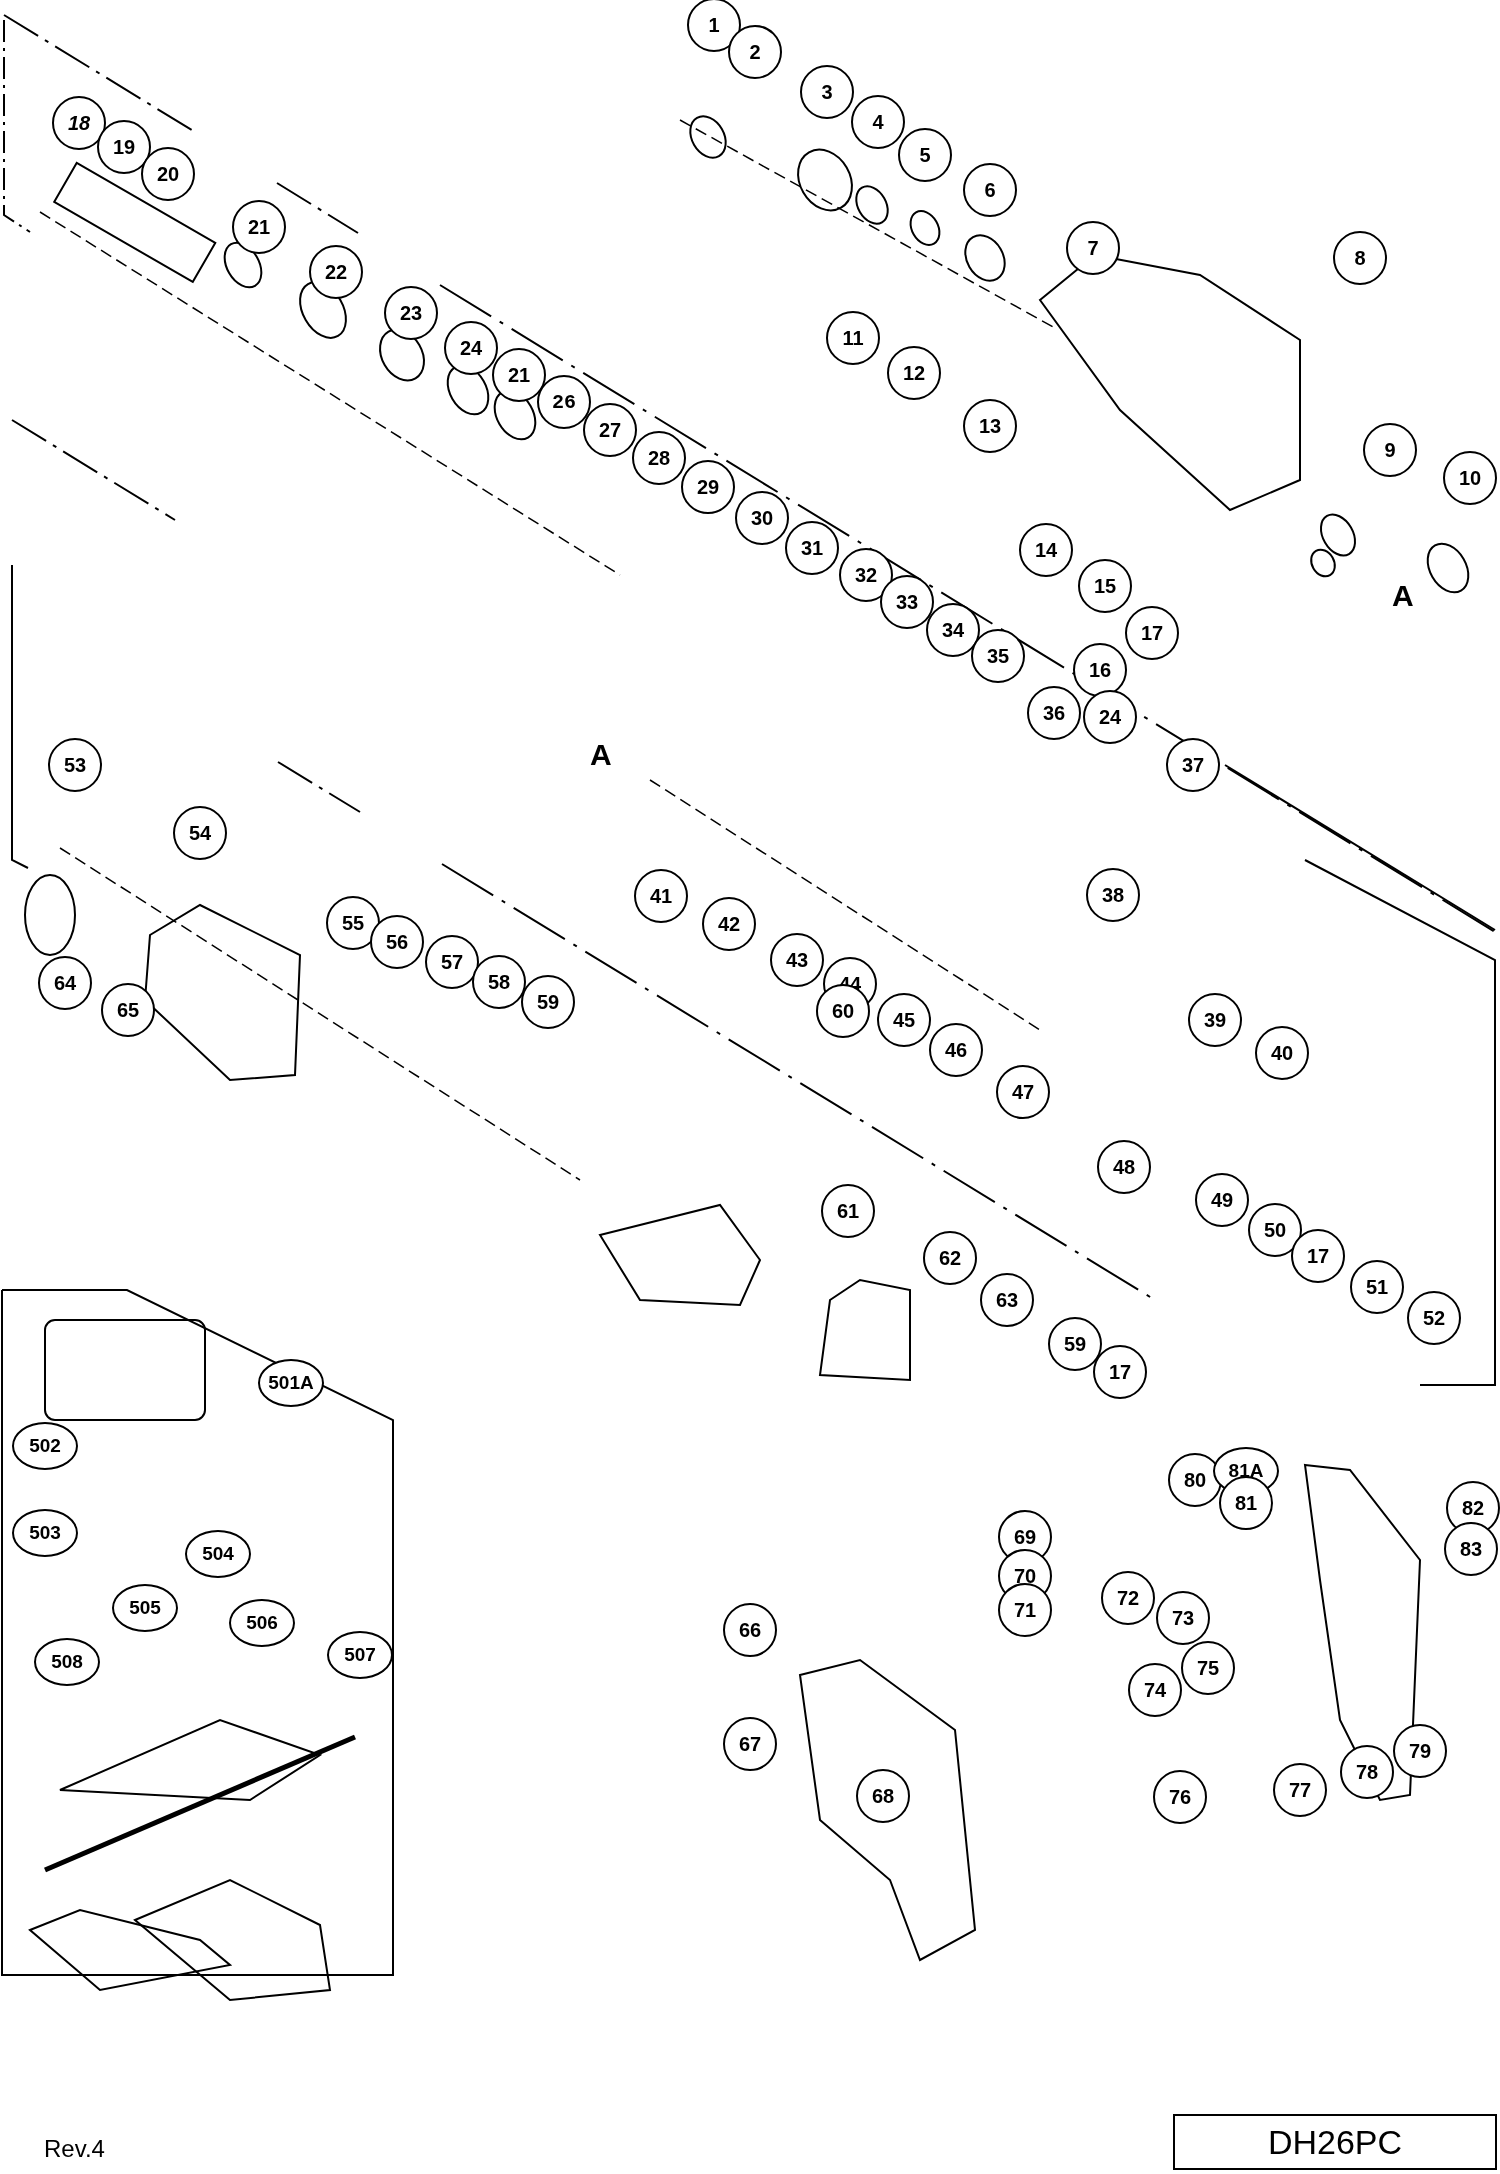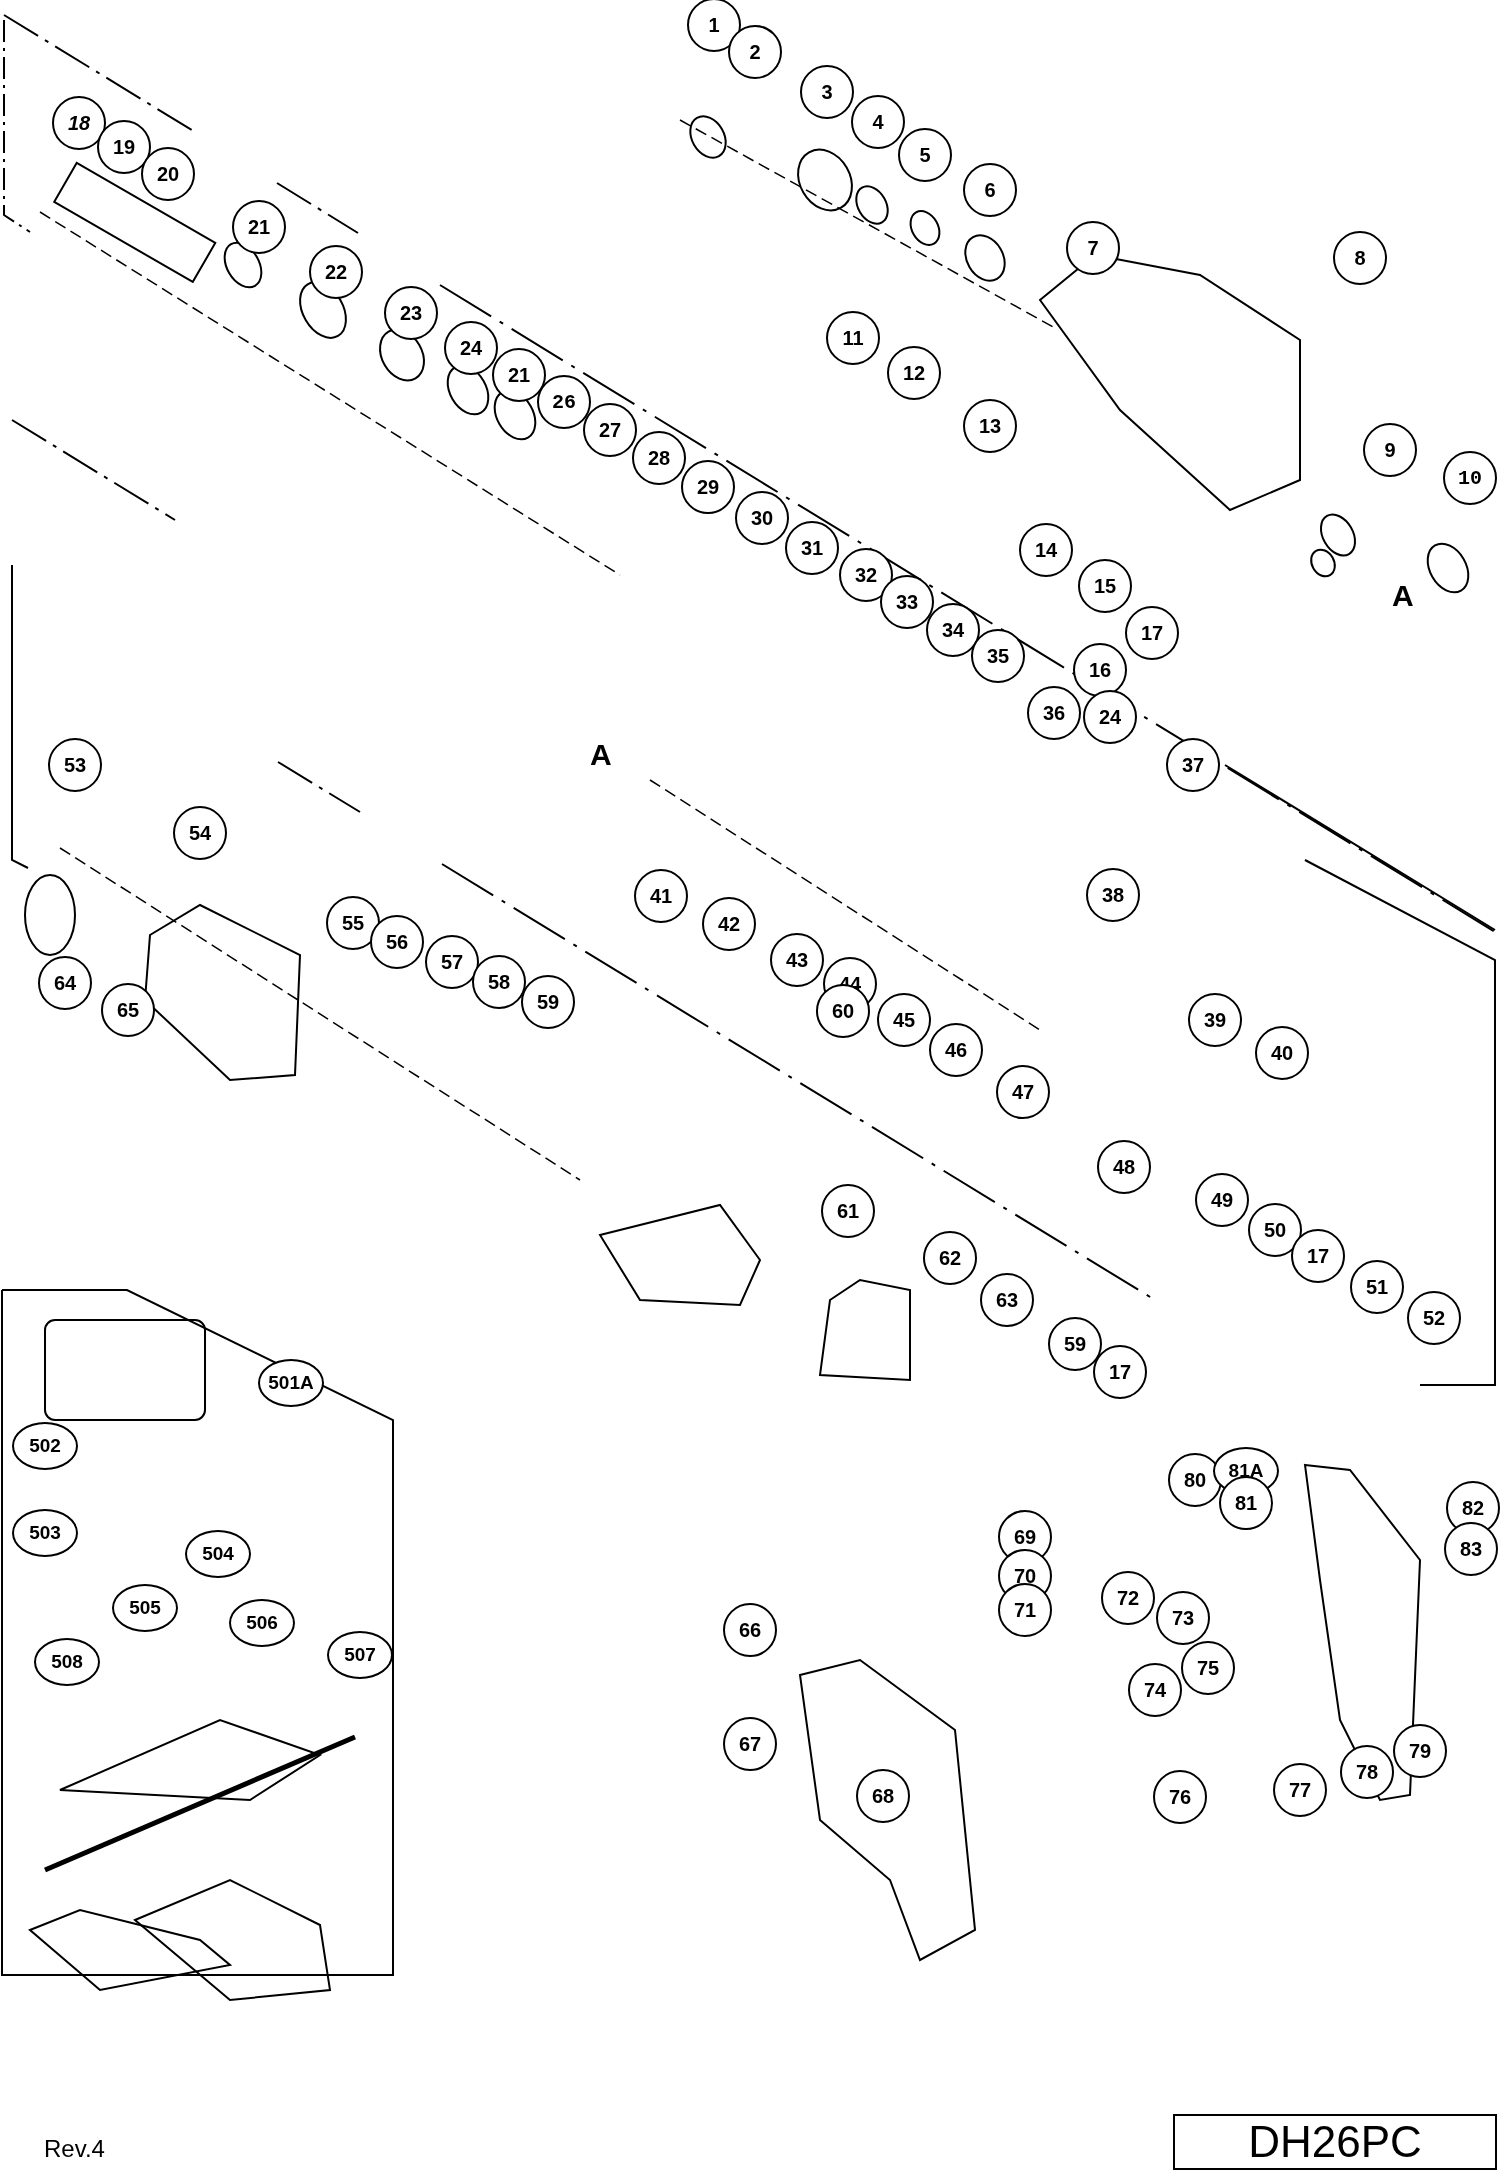--- a/index.html
+++ b/index.html
@@ -2,21 +2,21 @@
 <html><head>
 <meta charset="utf-8">
 <style>
   html, body { margin:0; padding:0; background:#ffffff; }
   body { width:1500px; height:2174px; position:relative; overflow:hidden; font-family:"Liberation Sans", sans-serif; color:#000; }
   svg#art { position:absolute; left:0; top:0; }
   .callout { position:absolute; width:54px; height:54px; margin-left:-27px; margin-top:-27px; border:2px solid #000; border-radius:50%; background:#fff; display:flex; align-items:center; justify-content:center; font-weight:bold; font-size:20px; box-sizing:border-box; }
   .callout.small { width:66px; height:48px; margin-left:-33px; margin-top:-24px; font-size:19px; }
   .letter { position:absolute; font-weight:bold; font-size:30px; }
   .rev { position:absolute; left:44px; top:2135px; font-size:24px; }
-  .model-box { position:absolute; left:1173px; top:2114px; width:324px; height:56px; border:2px solid #000; box-sizing:border-box; display:flex; align-items:center; justify-content:center; font-size:44px; }
+  .model-box { position:absolute; left:1173px; top:2114px; width:324px; height:56px; border:2px solid #000; box-sizing:border-box; display:flex; align-items:center; justify-content:center; font-size:34px; }
 </style>
 </head>
 <body>
 
 <svg id="art" width="1500" height="2174" viewBox="0 0 1500 2174">
   <g stroke="#000" fill="none" stroke-width="2">
 
     <polyline points="4,20 4,215 30,232" stroke-dasharray="22,6,3,6"></polyline>
     <line x1="4" y1="15" x2="195" y2="132" stroke-dasharray="40,8,4,8"></line>
     <line x1="277" y1="183" x2="358" y2="233" stroke-dasharray="40,8,4,8"></line>
@@ -70,21 +70,21 @@
 <div id="callouts">
     <div class="callout" style="left: 714px; top: 25px;">1</div>
     <div class="callout" style="left: 755px; top: 52px;">2</div>
     <div class="callout" style="left: 827px; top: 92px;">3</div>
     <div class="callout" style="left: 878px; top: 122px;">4</div>
     <div class="callout" style="left: 925px; top: 155px;">5</div>
     <div class="callout" style="left: 990px; top: 190px;">6</div>
     <div class="callout" style="left: 1093px; top: 248px;">7</div>
     <div class="callout" style="left: 1360px; top: 258px;">8</div>
     <div class="callout" style="left: 1390px; top: 450px;">9</div>
-    <div class="callout" style="left: 1470px; top: 478px; font-family: Liberation Mono, monospace;">10</div>
+    <div class="callout" style="left: 1470px; top: 478px;">10</div>
     <div class="callout" style="left: 853px; top: 338px;">11</div>
     <div class="callout" style="left: 914px; top: 373px;">12</div>
     <div class="callout" style="left: 990px; top: 426px;">13</div>
     <div class="callout" style="left: 1046px; top: 550px;">14</div>
     <div class="callout" style="left: 1105px; top: 586px;">15</div>
     <div class="callout" style="left: 1100px; top: 670px;">16</div>
     <div class="callout" style="left: 1152px; top: 633px;">17</div>
     <div class="callout" style="left: 79px; top: 123px; font-style: italic;">18</div>
     <div class="callout" style="left: 124px; top: 147px;">19</div>
     <div class="callout" style="left: 168px; top: 174px;">20</div>

